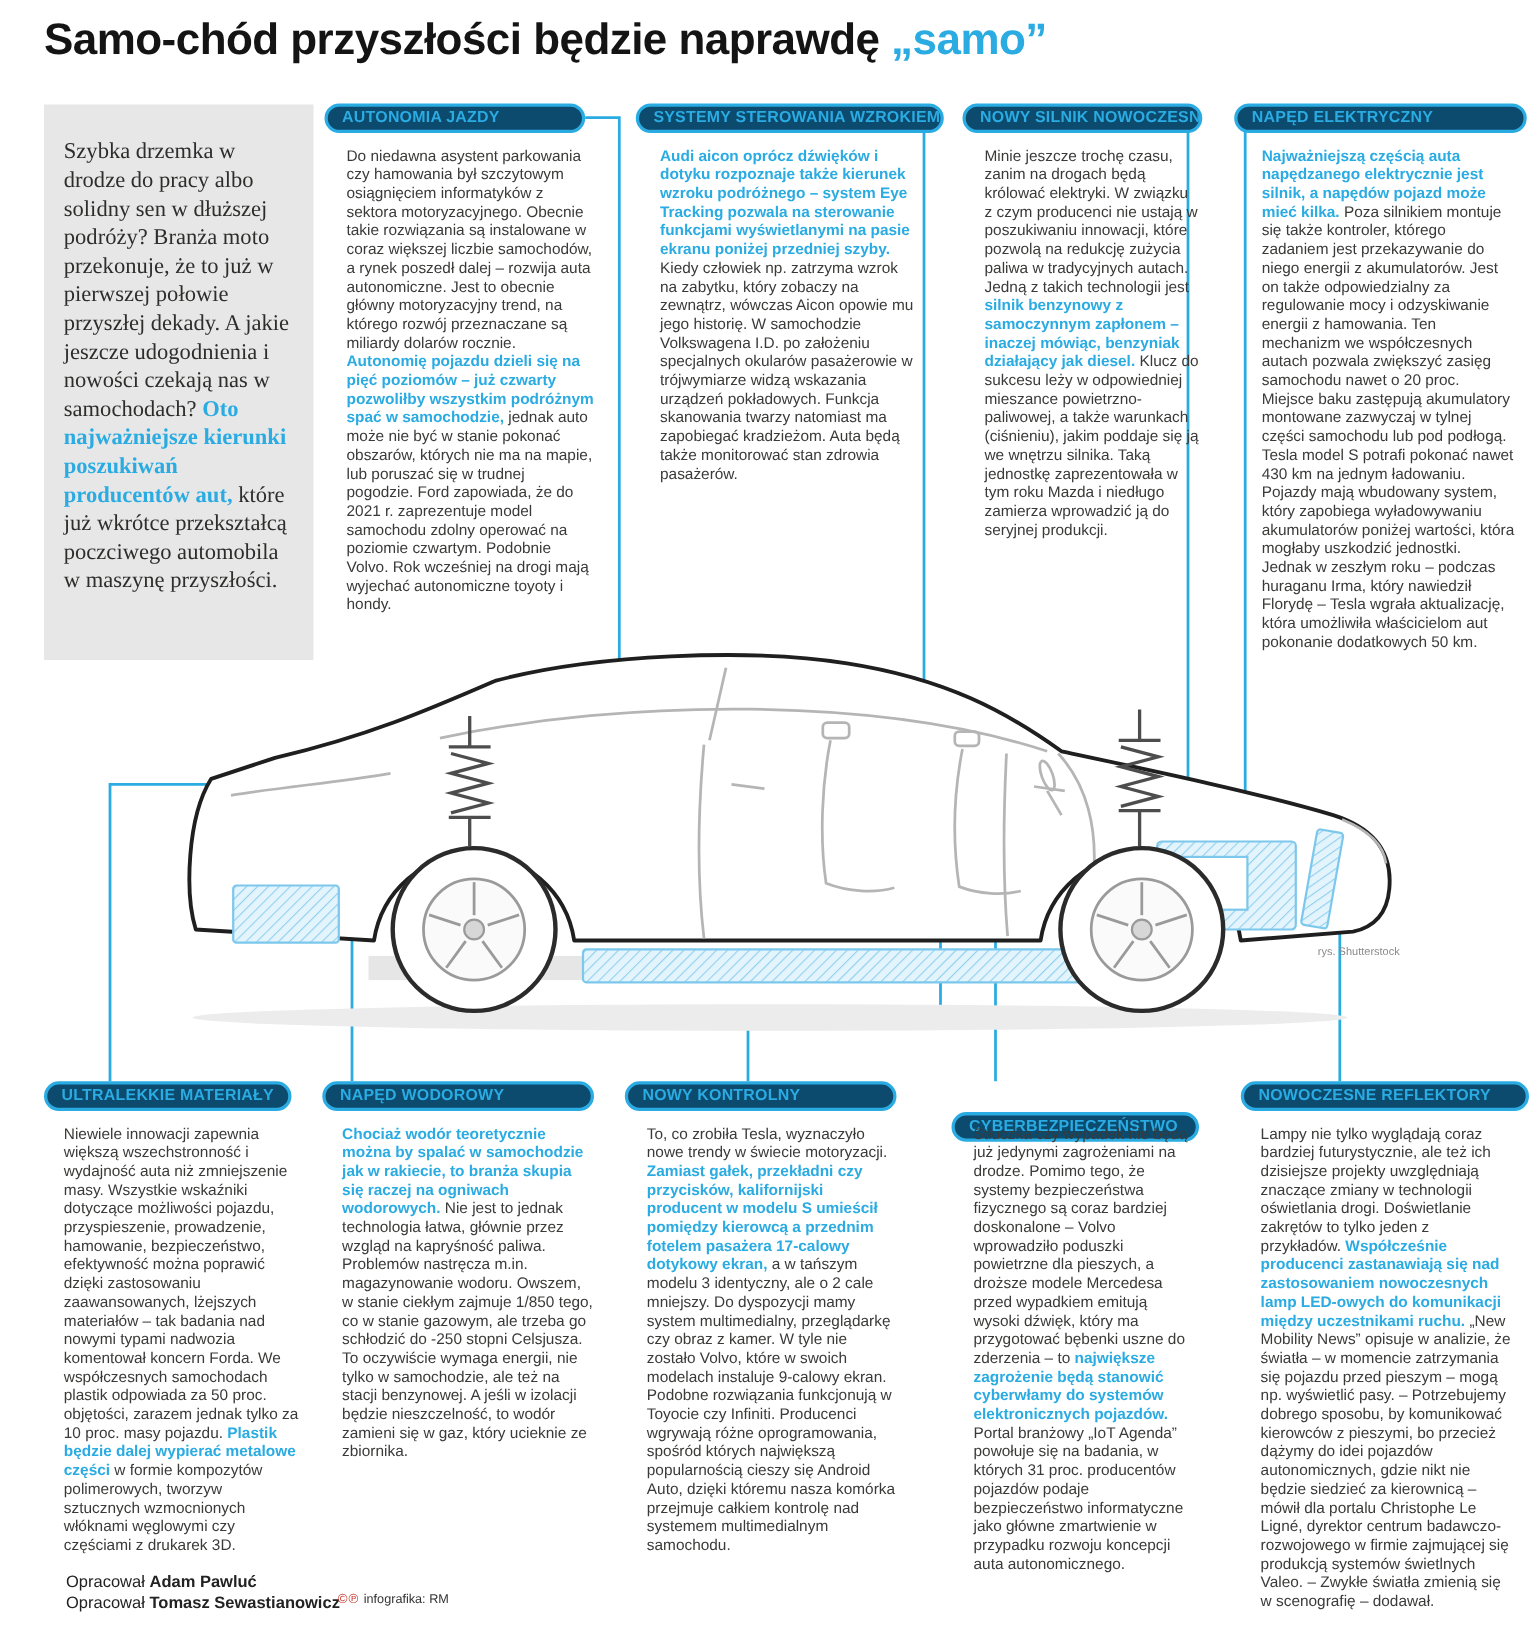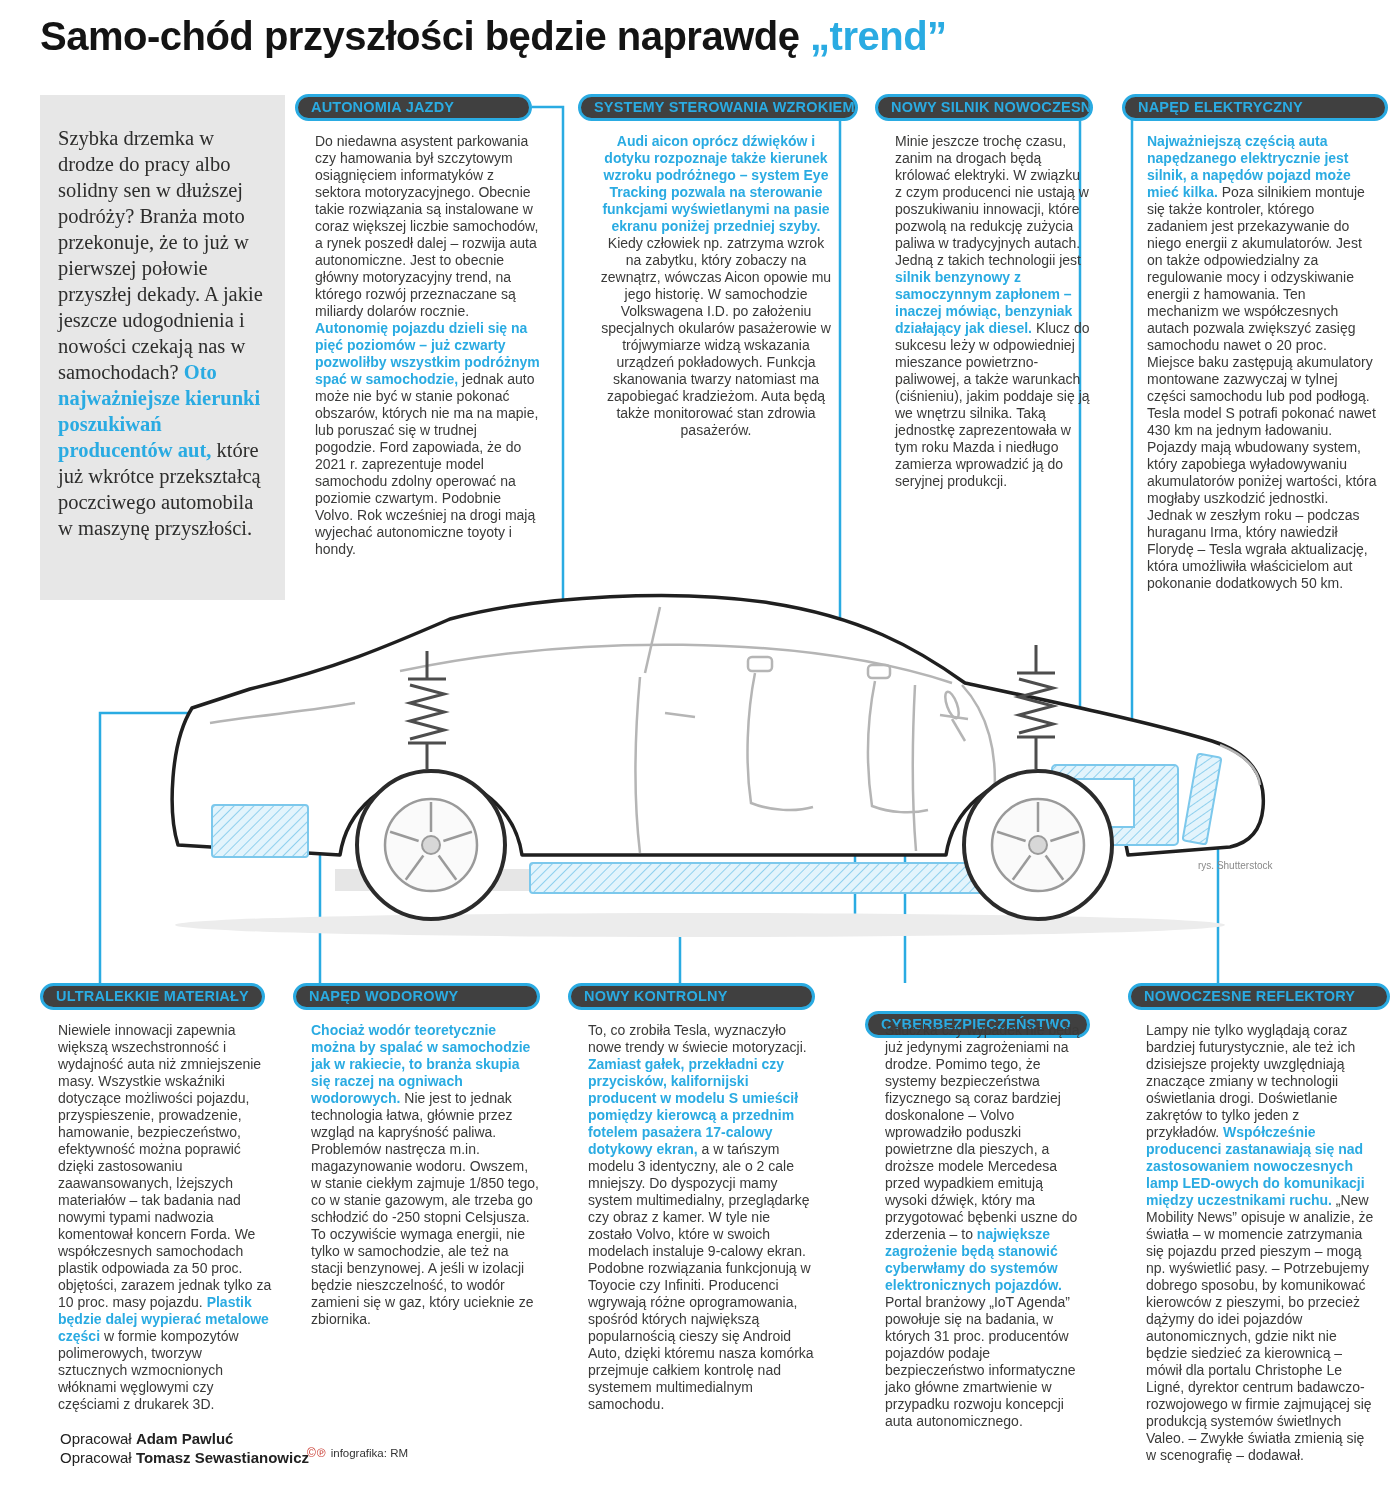--- a/index.html
+++ b/index.html
@@ -8,41 +8,41 @@
   
   .title{position:absolute;left:40px;top:14px;font-size:40px;font-weight:bold;
          letter-spacing:-0.5px;color:#141414;white-space:nowrap;}
   .title .accent{color:#2aabe2;}
   
   .intro{position:absolute;left:40px;top:95px;width:245px;height:505px;background:#e7e7e7;
          box-sizing:border-box;padding:30px 18px 0 18px;}
   .intro p{margin:0;font-family:"Liberation Serif",serif;font-size:20.5px;line-height:26px;color:#2d2d2c;}
   .intro .hl{color:#2aabe2;font-weight:bold;}
   
-  .pill{position:absolute;box-sizing:border-box;height:27px;background:#404040;
+  .pill{position:absolute;box-sizing:border-box;height:27px;background:#0c4a6e;
         border:3px solid #2aabe2;border-radius:15px;padding:2px 13px 0 13px;
         font-size:14.5px;font-weight:bold;color:#2aabe2;letter-spacing:.2px;white-space:nowrap;overflow:hidden;}
   
   .col{position:absolute;font-size:14px;line-height:17px;}
   .col p{margin:0;}
   .col .hl{color:#2aabe2;font-weight:bold;}
   
   .s0-pill{left:295px;top:94px;width:237px;}
   .s1-pill{left:578px;top:94px;width:280px;}
   .s2-pill{left:875px;top:94px;width:218px;}
   .s3-pill{left:1122px;top:94px;width:266px;}
   
   .s4-pill{left:40px;top:983px;width:225px;}
   .s5-pill{left:293px;top:983px;width:247px;}
   .s6-pill{left:568px;top:983px;width:247px;}
   .s7-pill{left:865px;top:983px;width:225px;margin-top:28px;}
   .s8-pill{left:1128px;top:983px;width:262px;}
   
   .s0-text{left:315px;top:133px;width:226px;}
-  .s1-text{left:600px;top:133px;width:232px;text-align:center;}
+  .s1-text{left:600px;top:133px;width:232px;}
   .s2-text{left:895px;top:133px;width:196px;}
   .s3-text{left:1147px;top:133px;width:230px;}
   .s4-text{left:58px;top:1022px;width:215px;}
   .s5-text{left:311px;top:1022px;width:228px;}
   .s6-text{left:588px;top:1022px;width:228px;}
   .s7-text{left:885px;top:1022px;width:202px;}
   .s8-text{left:1146px;top:1022px;width:230px;}
   
   .callouts{position:absolute;left:0;top:0;width:1400px;height:1498px;pointer-events:none;}
   .car{position:absolute;left:100px;top:573px;width:1190px;height:385px;}
@@ -51,21 +51,21 @@
   .credits{position:absolute;left:60px;top:1429px;font-size:15px;line-height:19px;color:#222;}
   .credits b{font-weight:bold;}
   .infographic-credit{position:absolute;left:307px;top:1446px;font-size:11.5px;color:#333;}
   .infographic-credit .sym{color:#c8372d;font-size:12px;letter-spacing:1px;margin-right:4px;}
 </style>
 </head>
 <body>
 
 <div class="page">
 
-  <div class="title"><span>Samo-chód przyszłości będzie naprawdę </span><span class="accent">„trend”</span></div>
+  <div class="title"><span>Samo-chód przyszłości będzie naprawdę </span><span class="accent">„samo”</span></div>
 
   <svg class="callouts" viewBox="0 0 1400 1498">
     <g fill="none" stroke="#2aabe2" stroke-width="2.5">
       <polyline points="532,107 563,107 563,690"></polyline>
       <polyline points="840,120 840,688"></polyline>
       <polyline points="1080,120 1080,722"></polyline>
       <polyline points="1132,120 1132,752"></polyline>
       <polyline points="100,983 100,713 207,713"></polyline>
       <polyline points="320,983 320,735"></polyline>
       <polyline points="680,983 680,928 855,928 855,842"></polyline>

